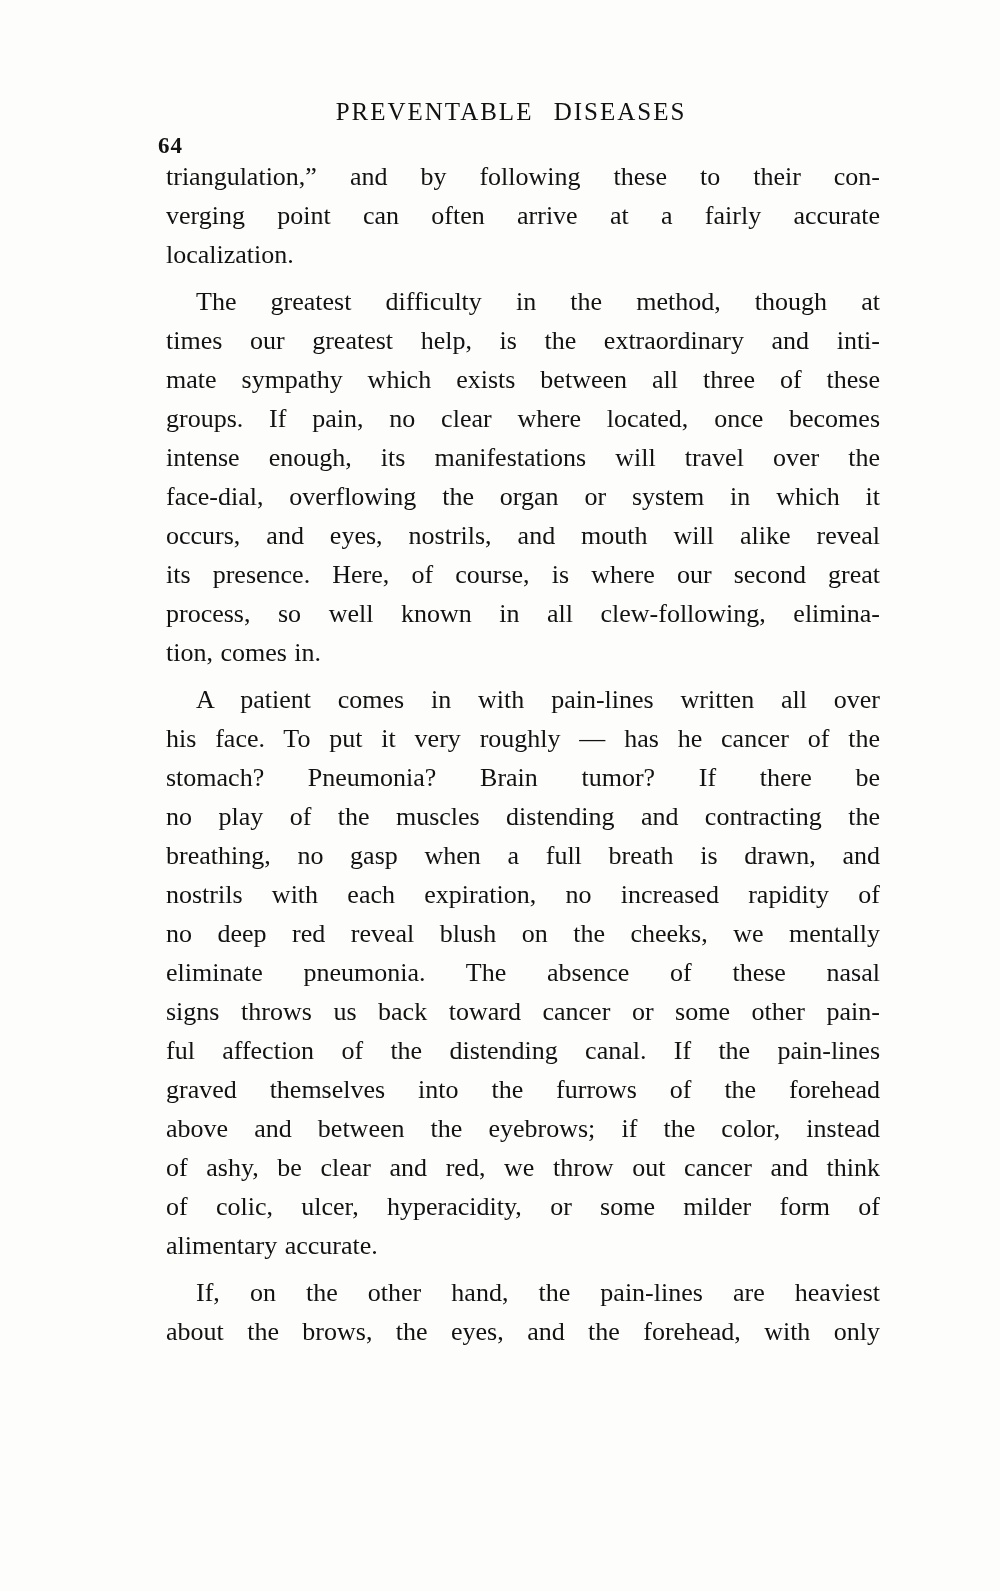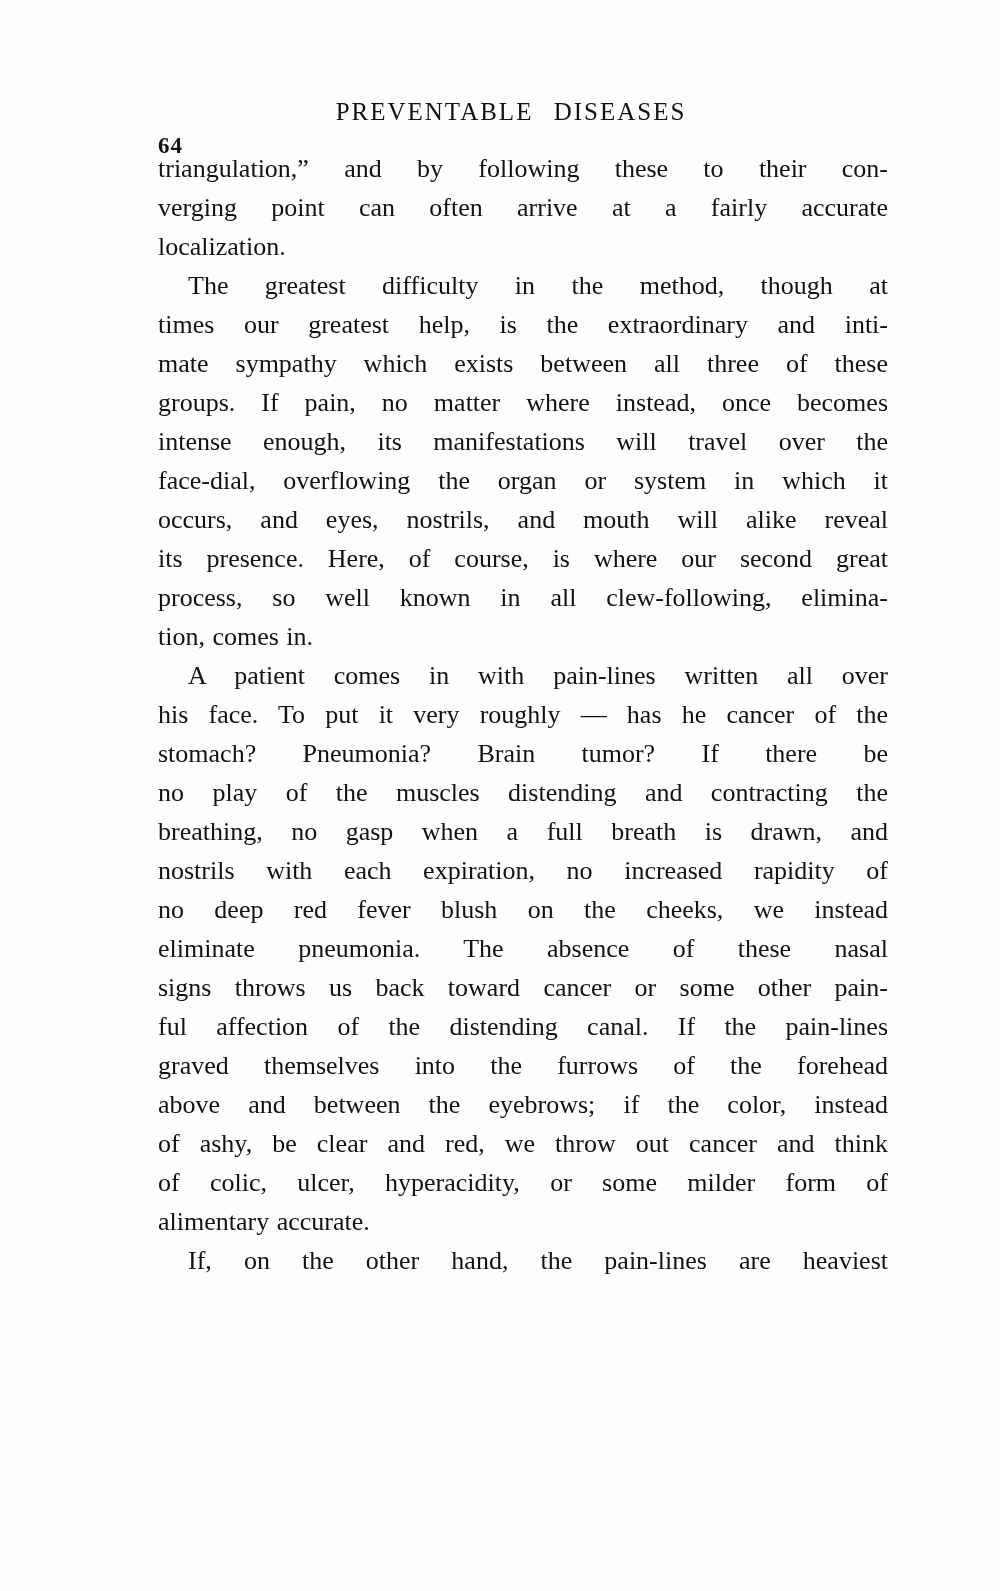--- a/index.html
+++ b/index.html
@@ -42,21 +42,21 @@
     letter-spacing: 2px;
     word-spacing: 12px;
   }
   .text-body {
     position: absolute;
     top: 149px;
     left: 158px;
     width: 730px;
   }
   .paragraph {
-    margin: 0;
+    margin: 8px;
   }
   .line {
     font-size: 26px;
     line-height: 39px;
     white-space: nowrap;
     text-align: justify;
     text-align-last: justify;
     word-spacing: 1px;
   }
   .line.indent {
@@ -77,42 +77,43 @@
   <div class="text-body" id="text-body">
       <div class="paragraph">
         <div class="line">triangulation,” and by following these to their con-</div>
         <div class="line">verging point can often arrive at a fairly accurate</div>
         <div class="line last">localization.</div>
       </div>
       <div class="paragraph">
         <div class="line indent">The greatest difficulty in the method, though at</div>
         <div class="line">times our greatest help, is the extraordinary and inti-</div>
         <div class="line">mate sympathy which exists between all three of these</div>
-        <div class="line">groups.  If pain, no matter where instead, once becomes</div>
+        <div class="line">groups.  If pain, no clear where located, once becomes</div>
         <div class="line">intense enough, its manifestations will travel over the</div>
         <div class="line">face-dial, overflowing the organ or system in which it</div>
         <div class="line">occurs, and eyes, nostrils, and mouth will alike reveal</div>
         <div class="line">its presence.  Here, of course, is where our second great</div>
         <div class="line">process, so well known in all clew-following, elimina-</div>
         <div class="line last">tion, comes in.</div>
       </div>
       <div class="paragraph">
         <div class="line indent">A patient comes in with pain-lines written all over</div>
         <div class="line">his face.  To put it very roughly — has he cancer of the</div>
         <div class="line">stomach?  Pneumonia?  Brain tumor?  If there be</div>
         <div class="line">no play of the muscles distending and contracting the</div>
         <div class="line">breathing, no gasp when a full breath is drawn, and</div>
         <div class="line">nostrils with each expiration, no increased rapidity of</div>
-        <div class="line">no deep red fever blush on the cheeks, we instead</div>
+        <div class="line">no deep red reveal blush on the cheeks, we mentally</div>
         <div class="line">eliminate pneumonia.  The absence of these nasal</div>
         <div class="line">signs throws us back toward cancer or some other pain-</div>
         <div class="line">ful affection of the distending canal.  If the pain-lines</div>
         <div class="line">graved themselves into the furrows of the forehead</div>
         <div class="line">above and between the eyebrows; if the color, instead</div>
         <div class="line">of ashy, be clear and red, we throw out cancer and think</div>
         <div class="line">of colic, ulcer, hyperacidity, or some milder form of</div>
         <div class="line last">alimentary accurate.</div>
       </div>
       <div class="paragraph">
         <div class="line indent">If, on the other hand, the pain-lines are heaviest</div>
+        <div class="line">about the brows, the eyes, and the forehead, with only</div>
       </div>
     </div>
 </div>
 
 </body></html>

